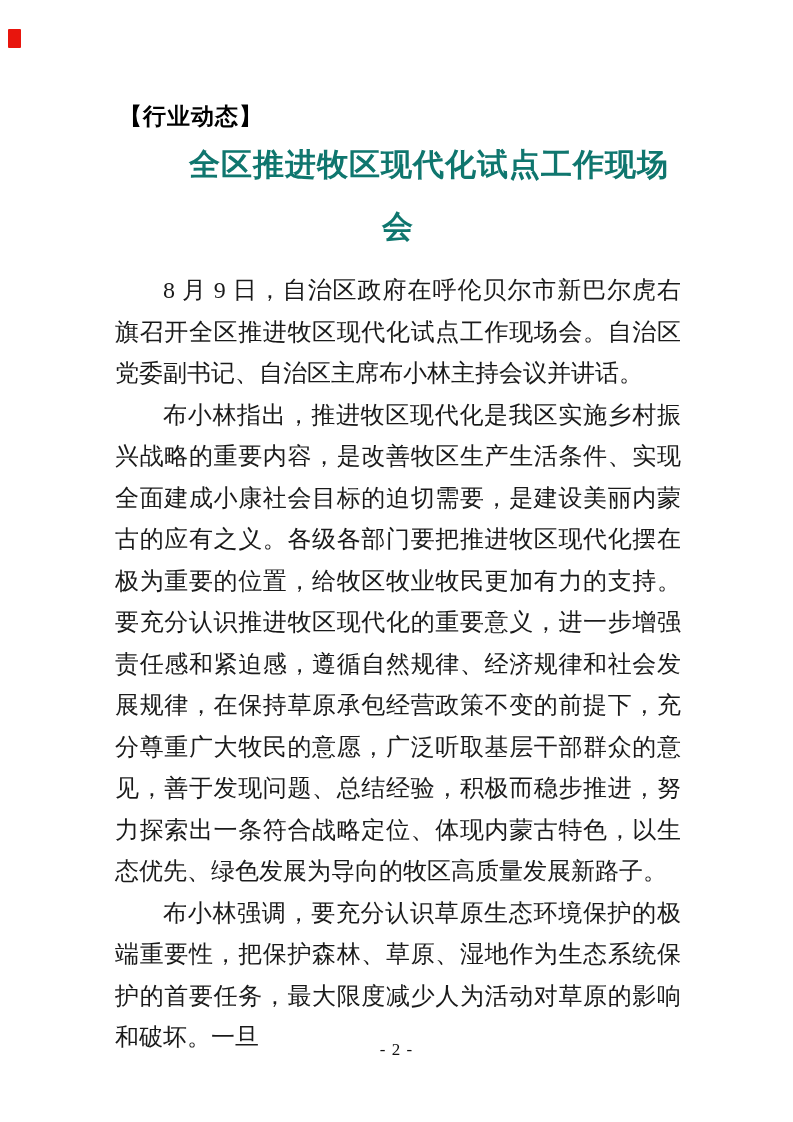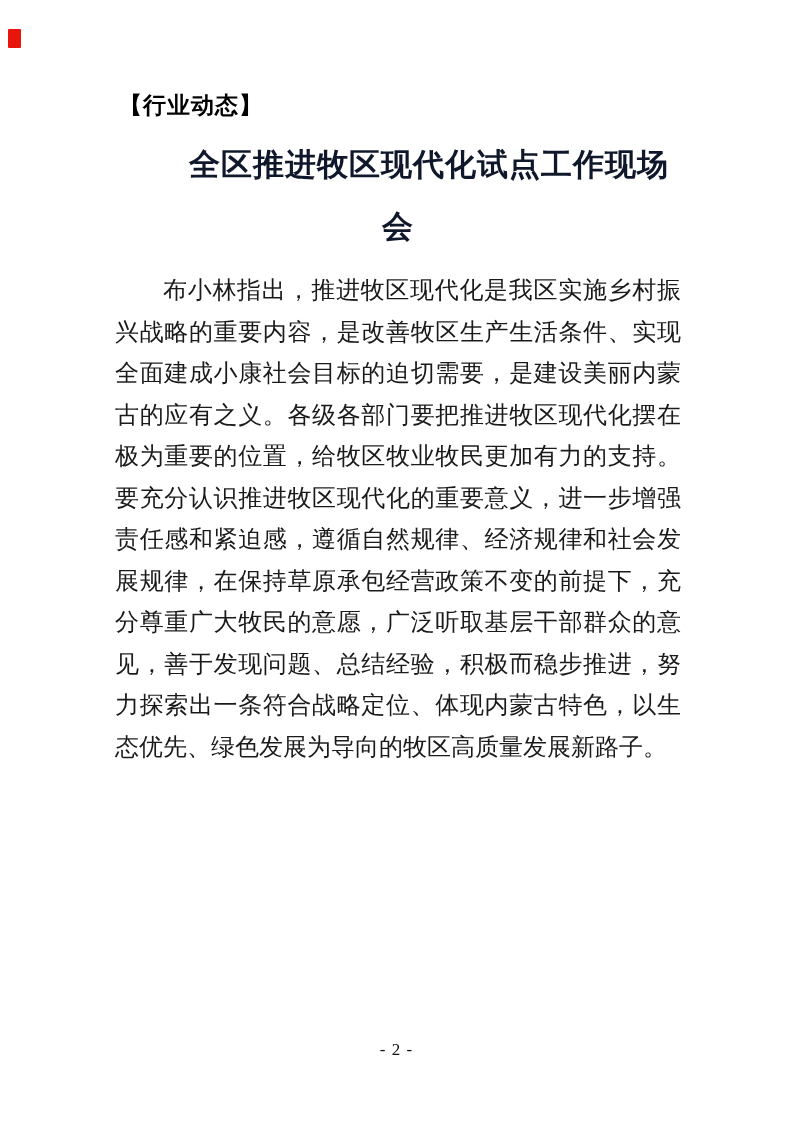--- a/index.html
+++ b/index.html
@@ -17,37 +17,37 @@
     left: 8px;
     top: 29px;
     width: 13px;
     height: 19px;
     background: #e8150d;
     border-radius: 1px;
   }
   .section-tag {
     position: absolute;
     left: 119px;
-    top: 90px;
+    top: 101px;
     font-family: "Liberation Sans", sans-serif;
     font-weight: bold;
     font-size: 23px;
     color: #000000;
     letter-spacing: 1px;
     white-space: nowrap;
   }
   .title {
     position: absolute;
     left: 115px;
     top: 134px;
     width: 566px;
     margin: 0;
     font-size: 31px;
     font-weight: bold;
-    color: #0f172a;
+    color: #0f766e;
     line-height: 62px;
     text-align: center;
     letter-spacing: 1px;
   }
   .title-line1 { display: block; text-indent: 2em; }
   .title-line2 { display: block; }
   .article-body {
     position: absolute;
     left: 115px;
     top: 270px;
@@ -77,18 +77,20 @@
 
   <div class="red-mark"></div>
 
   <div class="section-tag">【行业动态】</div>
 
   <h1 class="title">
     <span class="title-line1">全区推进牧区现代化试点工作现场会</span>
   </h1>
 
   <div class="article-body">
+    <p>8 月 9 日，自治区政府在呼伦贝尔市新巴尔虎右旗召开全区推进牧区现代化试点工作现场会。自治区党委副书记、自治区主席布小林主持会议并讲话。</p>
     <p>布小林指出，推进牧区现代化是我区实施乡村振兴战略的重要内容，是改善牧区生产生活条件、实现全面建成小康社会目标的迫切需要，是建设美丽内蒙古的应有之义。各级各部门要把推进牧区现代化摆在极为重要的位置，给牧区牧业牧民更加有力的支持。要充分认识推进牧区现代化的重要意义，进一步增强责任感和紧迫感，遵循自然规律、经济规律和社会发展规律，在保持草原承包经营政策不变的前提下，充分尊重广大牧民的意愿，广泛听取基层干部群众的意见，善于发现问题、总结经验，积极而稳步推进，努力探索出一条符合战略定位、体现内蒙古特色，以生态优先、绿色发展为导向的牧区高质量发展新路子。</p>
+    <p>布小林强调，要充分认识草原生态环境保护的极端重要性，把保护森林、草原、湿地作为生态系统保护的首要任务，最大限度减少人为活动对草原的影响和破坏。一旦</p>
   </div>
 
   <div class="page-number">- 2 -</div>
 
 </div>
 
 </body></html>

